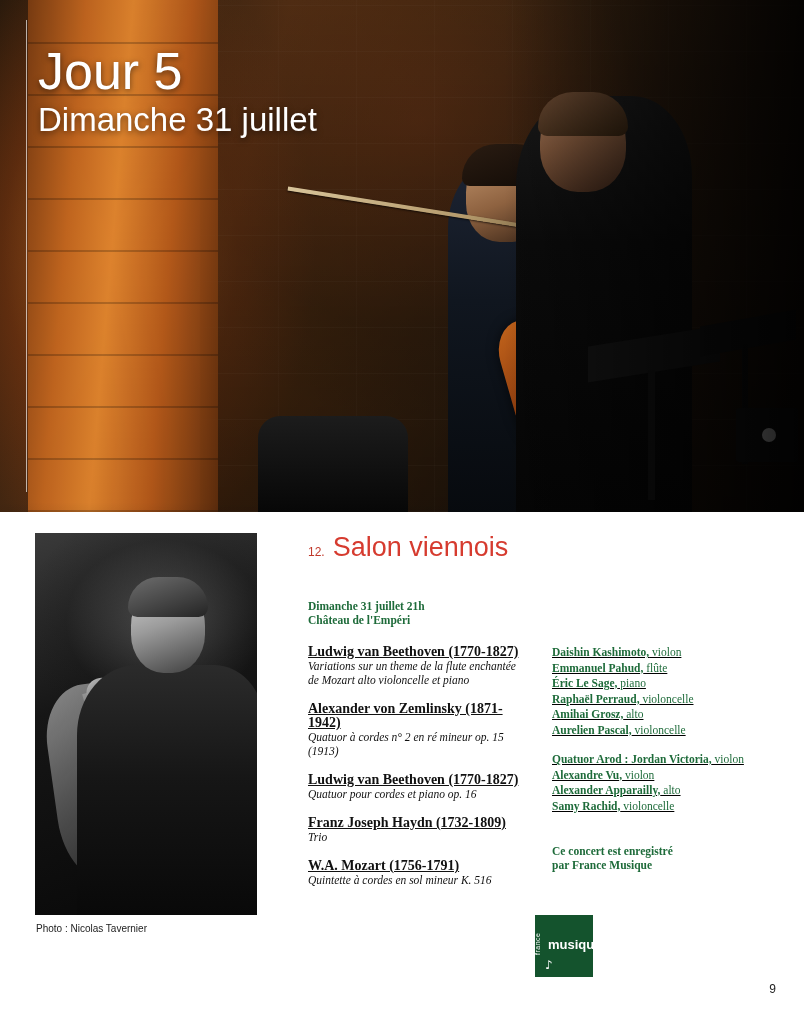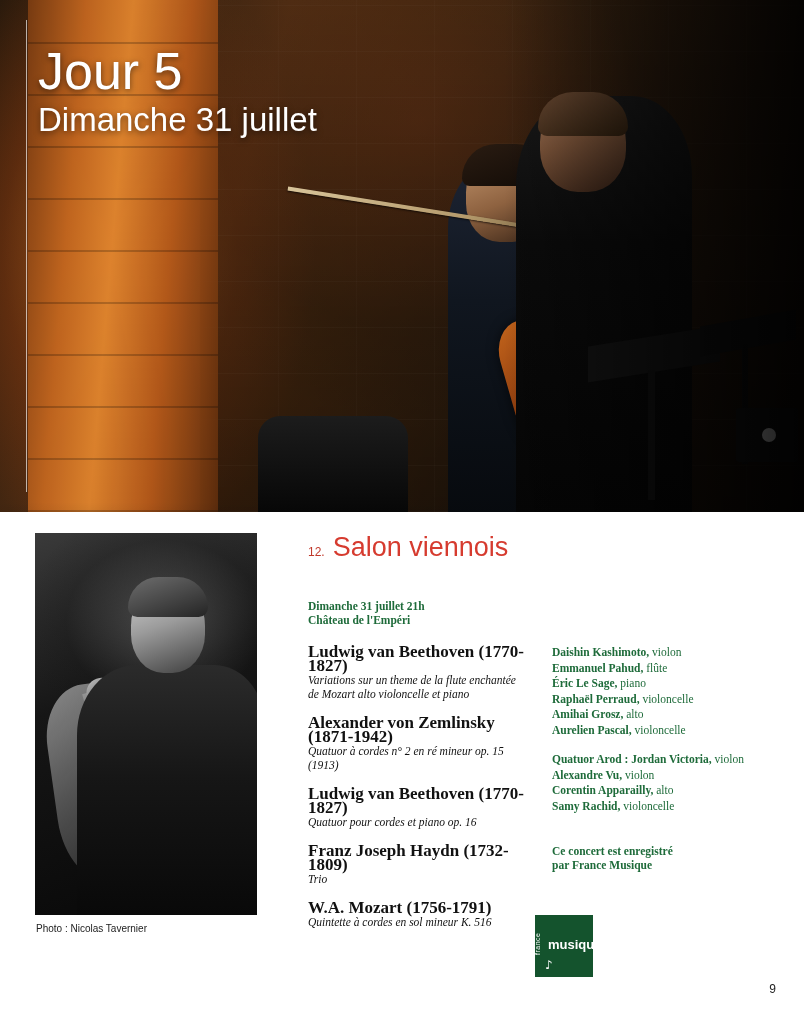--- a/index.html
+++ b/index.html
@@ -293,34 +293,35 @@
     margin-top: 18px;
     display: flex;
     gap: 28px;
   }
   .col-left { width: 216px; }
   .col-right { width: 226px; }
 
   .work { margin-bottom: 15px; }
   .work .composer {
     font-family: "Liberation Serif", serif;
-    font-size: 17px;
+    font-size: 14px;
     font-weight: bold;
     color: #111;
     line-height: 14px;
+    text-decoration: underline;
   }
   .work .piece {
     font-family: "Liberation Serif", serif;
     font-size: 11.5px;
     font-style: italic;
     color: #111;
     line-height: 14px;
   }
 
-  .perf-list { margin: 0; padding: 0; list-style: none; }
+  .perf-list { margin: 0; padding: 0; list-style: none; text-decoration: underline; }
   .perf {
     font-family: "Liberation Serif", serif;
     font-size: 11.5px;
     line-height: 15.5px;
     color: #1e6b3a;
   }
   .perf .name { font-weight: bold; }
   .perf .role { font-weight: normal; }
   .perf-gap { height: 14px; }
 
@@ -505,21 +506,21 @@
         <div class="perf-gap"></div>
 
         <ul class="perf-list">
           <li class="perf">
             <span class="name">Quatuor Arod :  Jordan Victoria,</span><span class="role"> violon</span>
           </li>
           <li class="perf">
             <span class="name">Alexandre Vu,</span><span class="role"> violon</span>
           </li>
           <li class="perf">
-            <span class="name">Corentin Apparailly,</span><span class="role"> alto</span>
+            <span class="name">Alexander Apparailly,</span><span class="role"> alto</span>
           </li>
           <li class="perf">
             <span class="name">Samy Rachid,</span><span class="role"> violoncelle</span>
           </li>
         </ul>
 
         <div class="broadcast">
           <div>Ce concert est enregistré</div>
           <div>par France Musique</div>
         </div>

